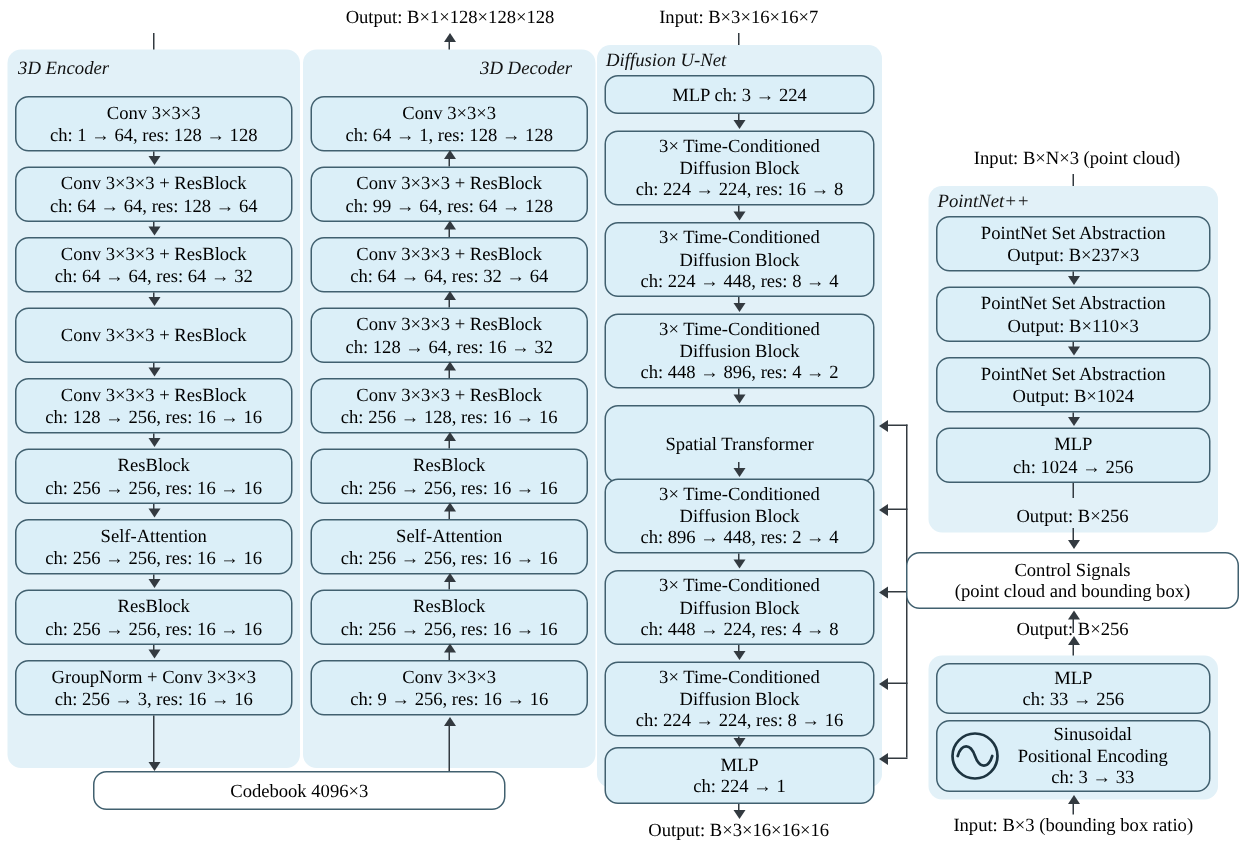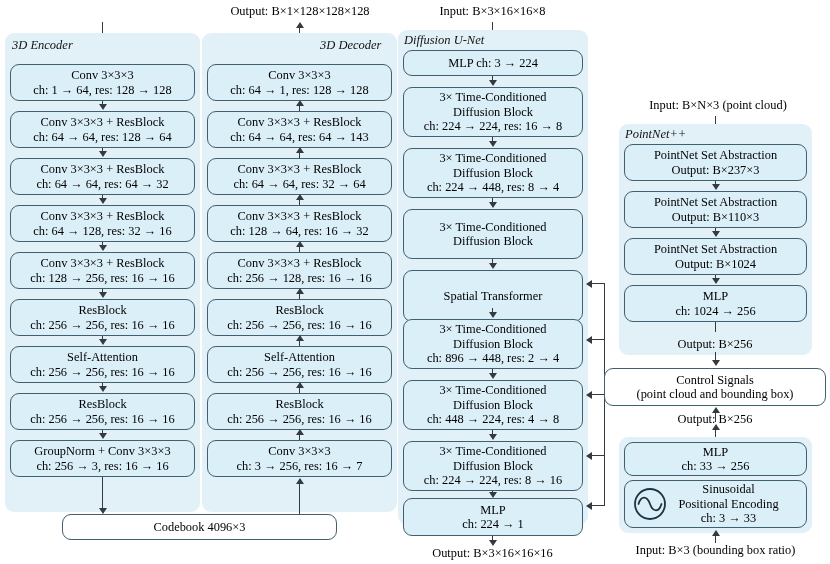--- a/index.html
+++ b/index.html
@@ -119,21 +119,20 @@
 
   <div class="node" style="left:10px;top:158px;width:185px;height:37px;">
     <span class="ln">Conv 3×3×3 + ResBlock</span>
     <span class="ln">ch: 64 → 64, res: 64 → 32</span>
   </div>
   <div class="vline" style="left:102px;top:195px;height:5px;"></div>
   <div class="arrow-down" style="left:98.8px;top:198px;"></div>
 
   <div class="node" style="left:10px;top:205px;width:185px;height:37px;">
     <span class="ln">Conv 3×3×3 + ResBlock</span>
-    <span class="ln">ch: 64 → 128, res: 32 → 16</span>
   </div>
   <div class="vline" style="left:102px;top:242px;height:5px;"></div>
   <div class="arrow-down" style="left:98.8px;top:245px;"></div>
 
   <div class="node" style="left:10px;top:252px;width:185px;height:37px;">
     <span class="ln">Conv 3×3×3 + ResBlock</span>
     <span class="ln">ch: 128 → 256, res: 16 → 16</span>
   </div>
   <div class="vline" style="left:102px;top:289px;height:5px;"></div>
   <div class="arrow-down" style="left:98.8px;top:292px;"></div>
@@ -175,21 +174,21 @@
 
   <div class="node" style="left:207px;top:64px;width:185px;height:37px;">
     <span class="ln">Conv 3×3×3</span>
     <span class="ln">ch: 64 → 1, res: 128 → 128</span>
   </div>
   <div class="vline" style="left:299px;top:104px;height:7px;"></div>
   <div class="arrow-up" style="left:295.8px;top:100px;"></div>
 
   <div class="node" style="left:207px;top:111px;width:185px;height:37px;">
     <span class="ln">Conv 3×3×3 + ResBlock</span>
-    <span class="ln">ch: 64 → 64, res: 64 → 143</span>
+    <span class="ln">ch: 99 → 64, res: 64 → 128</span>
   </div>
   <div class="vline" style="left:299px;top:151px;height:7px;"></div>
   <div class="arrow-up" style="left:295.8px;top:147px;"></div>
 
   <div class="node" style="left:207px;top:158px;width:185px;height:37px;">
     <span class="ln">Conv 3×3×3 + ResBlock</span>
     <span class="ln">ch: 64 → 64, res: 32 → 64</span>
   </div>
   <div class="vline" style="left:299px;top:198px;height:7px;"></div>
   <div class="arrow-up" style="left:295.8px;top:194px;"></div>
@@ -224,30 +223,30 @@
 
   <div class="node" style="left:207px;top:393px;width:185px;height:37px;">
     <span class="ln">ResBlock</span>
     <span class="ln">ch: 256 → 256, res: 16 → 16</span>
   </div>
   <div class="vline" style="left:299px;top:433px;height:7px;"></div>
   <div class="arrow-up" style="left:295.8px;top:429px;"></div>
 
   <div class="node" style="left:207px;top:440px;width:185px;height:37px;">
     <span class="ln">Conv 3×3×3</span>
-    <span class="ln">ch: 3 → 256, res: 16 → 7</span>
+    <span class="ln">ch: 9 → 256, res: 16 → 16</span>
   </div>
   <div class="vline" style="left:299px;top:483px;height:31px;"></div>
   <div class="arrow-up" style="left:295.8px;top:478px;"></div>
 
   <div class="node white" style="left:62px;top:514px;width:275px;height:26px;">
     <span class="ln">Codebook 4096×3</span>
   </div>
 
-  <div class="cap" style="left:400px;top:4px;width:185px;">Input: B×3×16×16×8</div>
+  <div class="cap" style="left:400px;top:4px;width:185px;">Input: B×3×16×16×7</div>
   <div class="vline" style="left:492px;top:22px;height:24px;"></div>
   <div class="arrow-down" style="left:488.8px;top:44px;"></div>
 
   <div class="panel" style="left:398px;top:30px;width:190px;height:495px;"></div>
   <div class="panel-title" style="left:404px;top:33px;">Diffusion U-Net</div>
 
   <div class="node" style="left:403px;top:50px;width:180px;height:26px;">
     <span class="ln">MLP ch: 3 → 224</span>
   </div>
   <div class="vline" style="left:492px;top:76px;height:6px;"></div>
@@ -265,20 +264,21 @@
     <span class="ln">3× Time-Conditioned</span>
     <span class="ln">Diffusion Block</span>
     <span class="ln">ch: 224 → 448, res: 8 → 4</span>
   </div>
   <div class="vline" style="left:492px;top:198px;height:6px;"></div>
   <div class="arrow-down" style="left:488.8px;top:202px;"></div>
 
   <div class="node" style="left:403px;top:209px;width:180px;height:50px;">
     <span class="ln">3× Time-Conditioned</span>
     <span class="ln">Diffusion Block</span>
+    <span class="ln">ch: 448 → 896, res: 4 → 2</span>
   </div>
   <div class="vline" style="left:492px;top:259px;height:6px;"></div>
   <div class="arrow-down" style="left:488.8px;top:263px;"></div>
 
   <div class="node" style="left:403px;top:270px;width:180px;height:52px;">
     <span class="ln">Spatial Transformer</span>
   </div>
   <div class="vline" style="left:492px;top:308px;height:6px;"></div>
   <div class="arrow-down" style="left:488.8px;top:312px;"></div>
 

